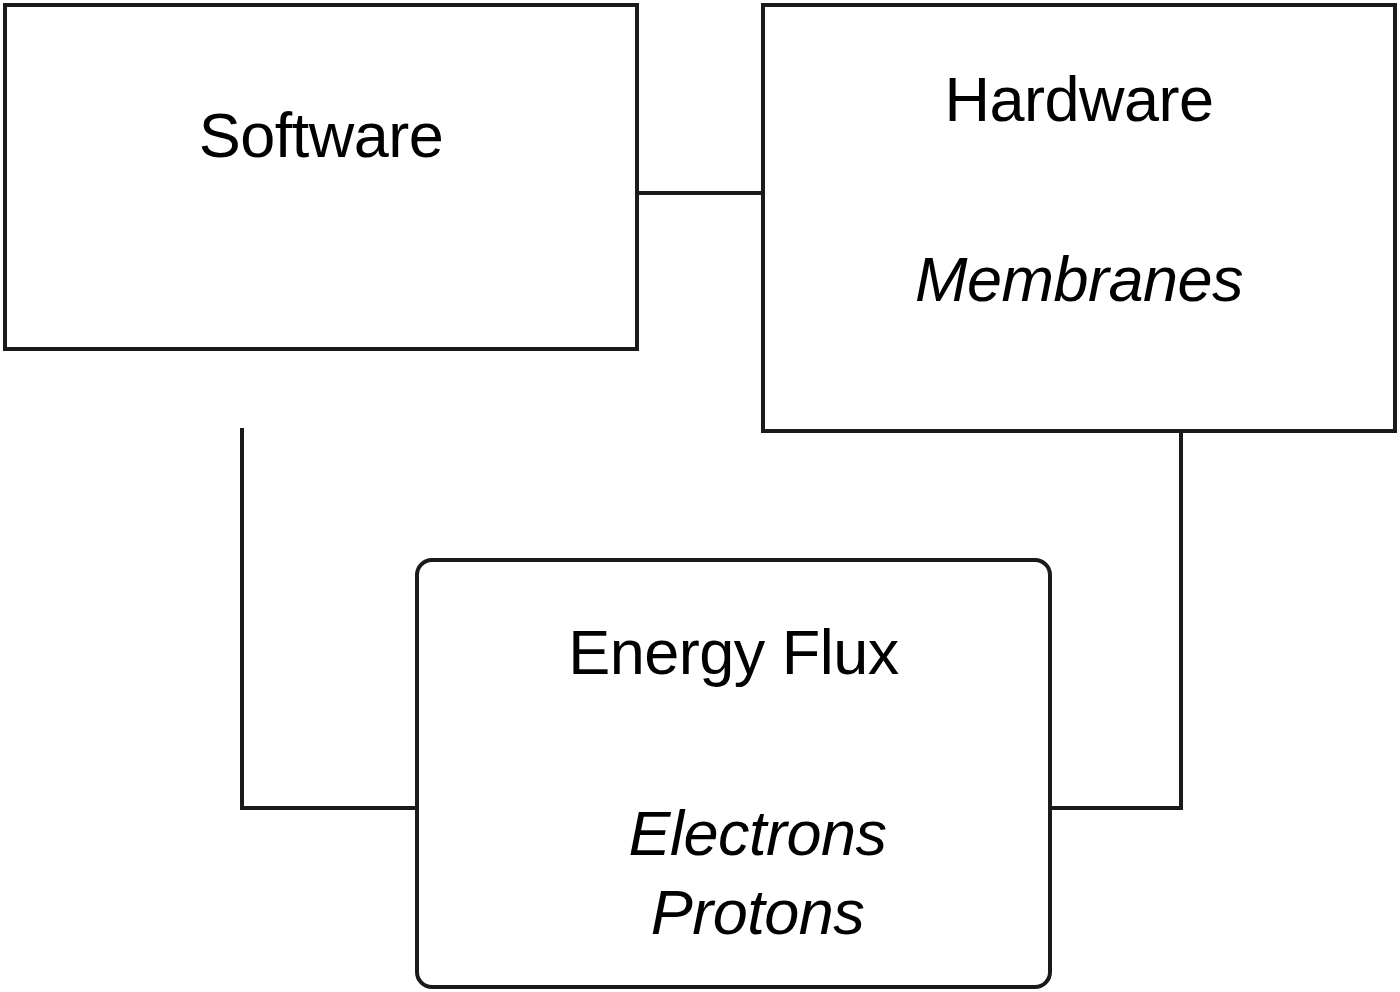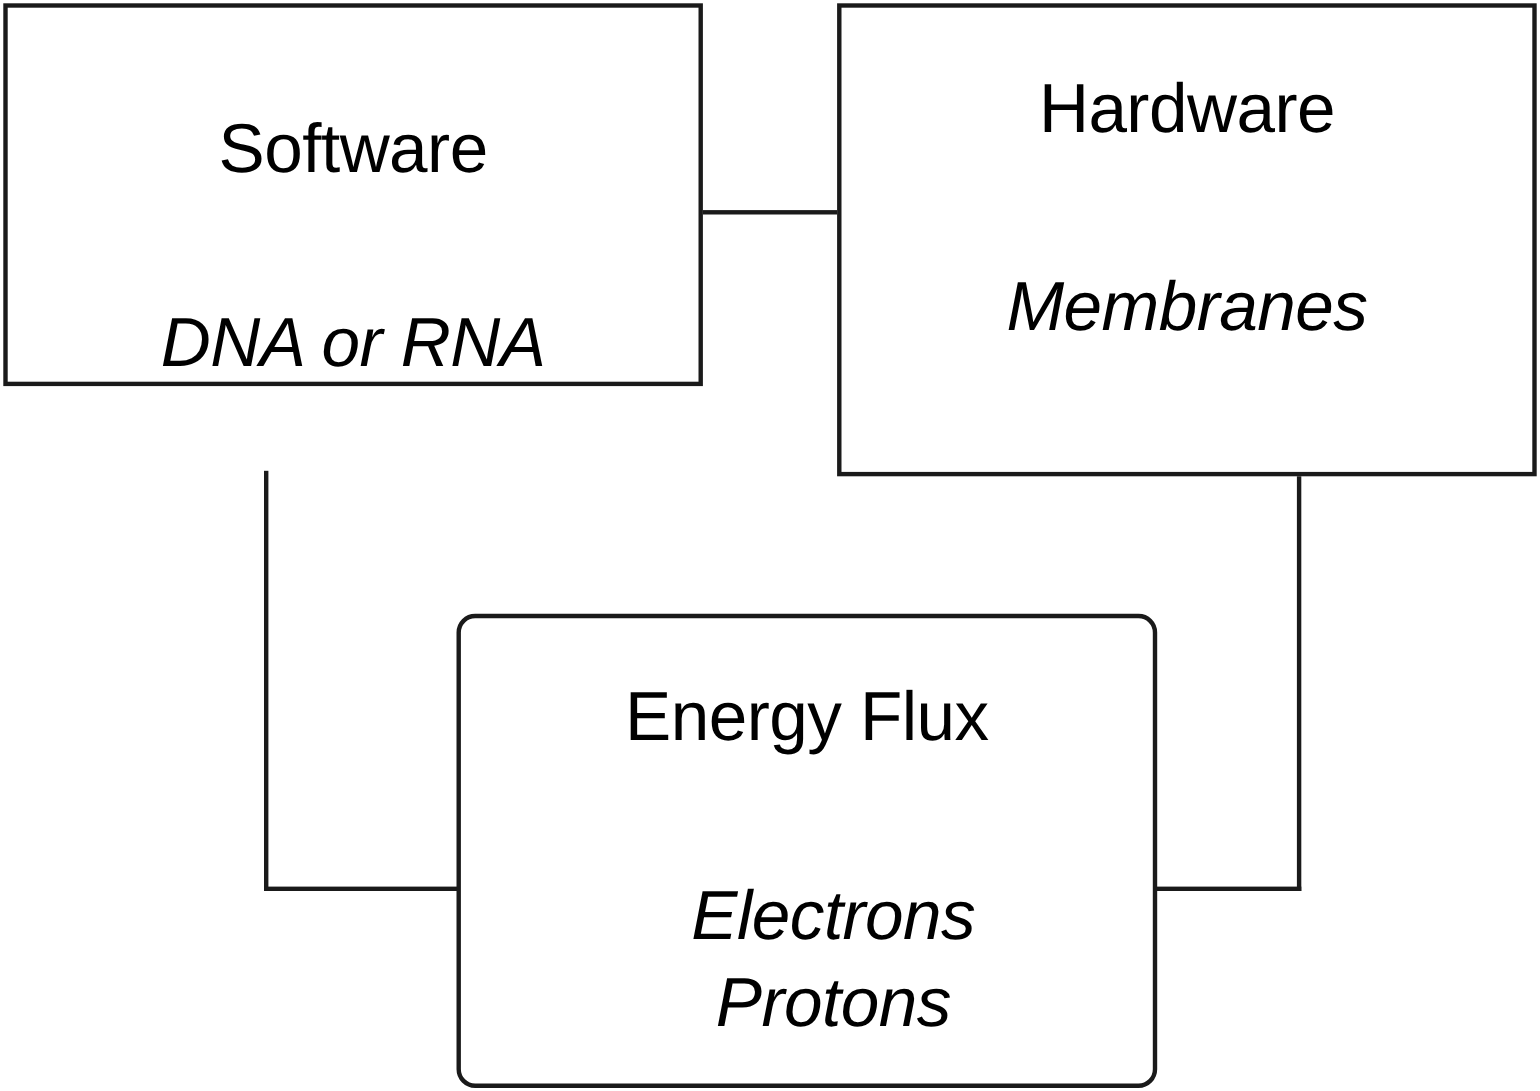--- a/index.html
+++ b/index.html
@@ -80,23 +80,20 @@
 </style>
 </head>
 <body>
 
 <div id="canvas">
 
   <div class="node-box" id="box-software">
     <div class="node-inner title-wrap">
       <div class="node-title">Software</div>
     </div>
-    <div class="node-inner sub-wrap">
-      <div class="node-sub">DNA or RNA</div>
-    </div>
   </div>
 
   <div class="node-box" id="box-hardware">
     <div class="node-inner title-wrap">
       <div class="node-title">Hardware</div>
     </div>
     <div class="node-inner sub-wrap">
       <div class="node-sub">Membranes</div>
     </div>
   </div>

